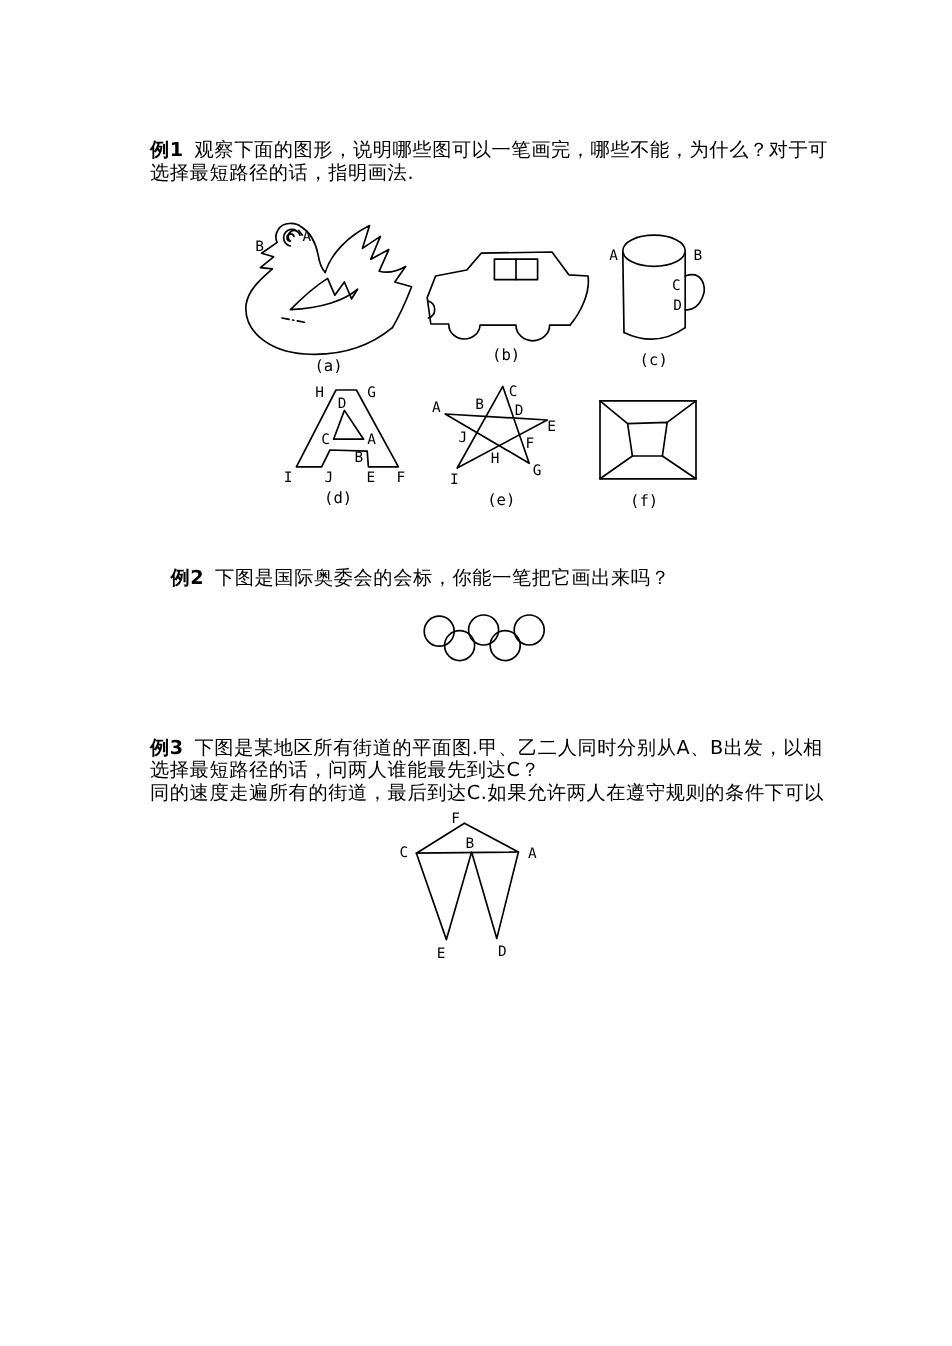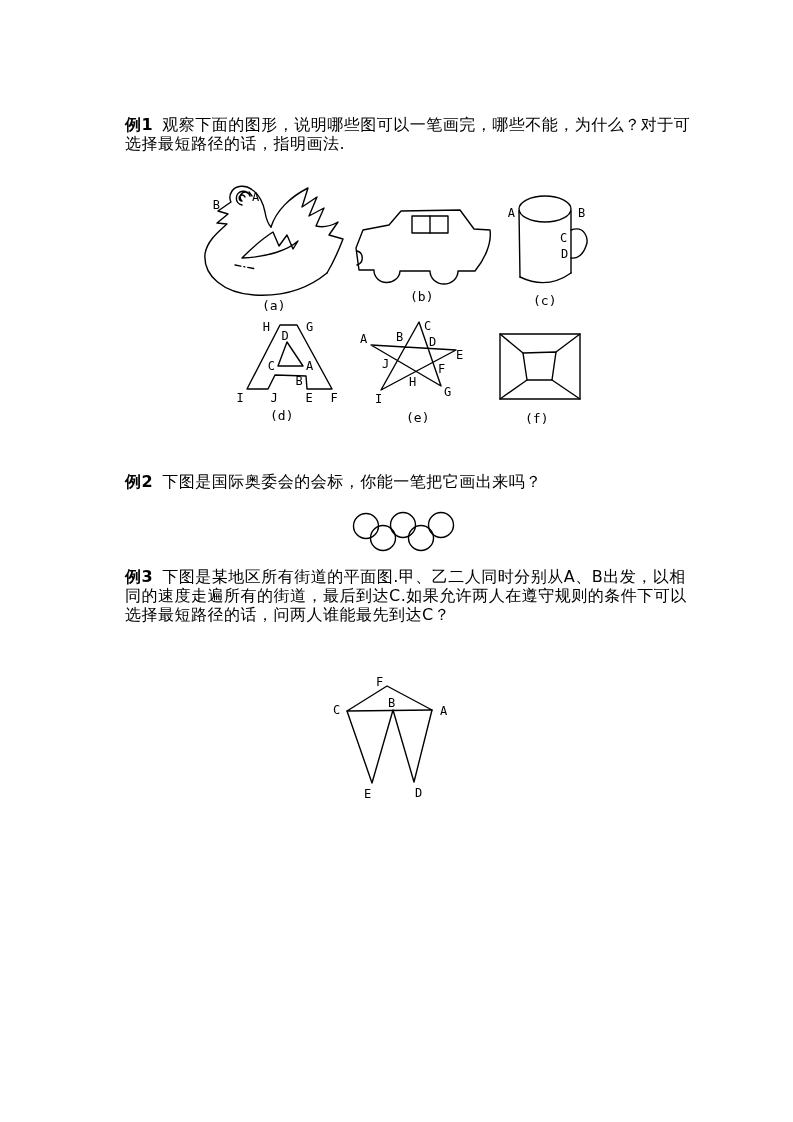--- a/index.html
+++ b/index.html
@@ -104,36 +104,36 @@
   <svg class="fig" style="left:498px; top:316px;" width="86" height="72" viewBox="0 0 86 72">
     <polygon points="2,4 82,4 82,69 2,69"></polygon>
     <polygon points="25,23 58,22 54,50 29,50"></polygon>
     <line x1="2" y1="4" x2="25" y2="23"></line>
     <line x1="82" y1="4" x2="58" y2="22"></line>
     <line x1="82" y1="69" x2="54" y2="50"></line>
     <line x1="2" y1="69" x2="29" y2="50"></line>
   </svg>
   <span class="cap" style="left:525px; top:397px;">(f)</span>
 
-  <div class="para" style="left:125px; top:458px;text-align:center;">
+  <div class="para" style="left:142px; top:458px;text-align:center;">
     <div class="pline"><b class="exlabel">例2</b><span>下图是国际奥委会的会标，你能一笔把它画出来吗？</span></div>
   </div>
 
   <svg class="fig" style="left:340px; top:496px;" width="130" height="55" viewBox="0 0 130 55">
     <circle cx="26" cy="16" r="12.5"></circle>
     <circle cx="63" cy="15" r="12.5"></circle>
     <circle cx="101" cy="15" r="12.5"></circle>
     <circle cx="43" cy="28" r="12.5"></circle>
     <circle cx="81" cy="28" r="12.5"></circle>
   </svg>
 
-  <div class="para" style="left:125px; top:553px;">
+  <div class="para" style="left:125px; top:599px;">
     <div class="pline"><b class="exlabel">例3</b><span>下图是某地区所有街道的平面图.甲、乙二人同时分别从A、B出发，以相</span></div>
+    <div class="pline">选择最短路径的话，问两人谁能最先到达C？</div>
     <div class="pline">同的速度走遍所有的街道，最后到达C.如果允许两人在遵守规则的条件下可以</div>
-    <div class="pline">选择最短路径的话，问两人谁能最先到达C？</div>
   </div>
 
   <svg class="fig" style="left:318px; top:660px;" width="145" height="140" viewBox="0 0 145 140">
     <path d="M69,12 L29,37 L114,36 Z"></path>
     <path d="M29,37 L54,109 L75,36 L96,108 L114,36"></path>
     <text x="58" y="12">F</text>
     <text x="15" y="40">C</text>
     <text x="70" y="33">B</text>
     <text x="122" y="41">A</text>
     <text x="46" y="124">E</text>

